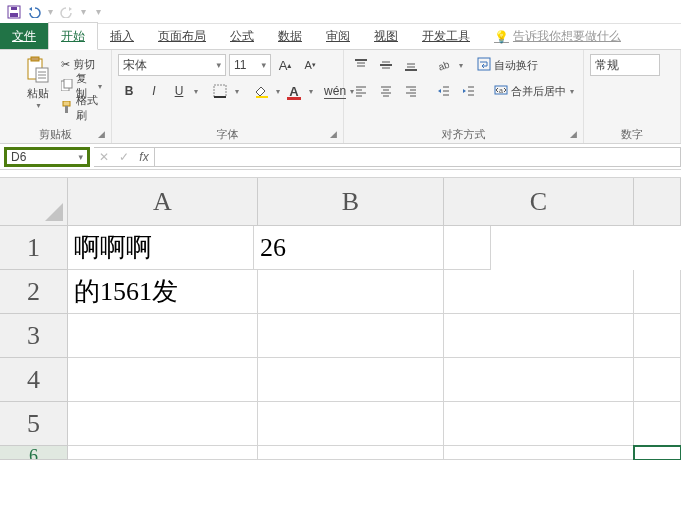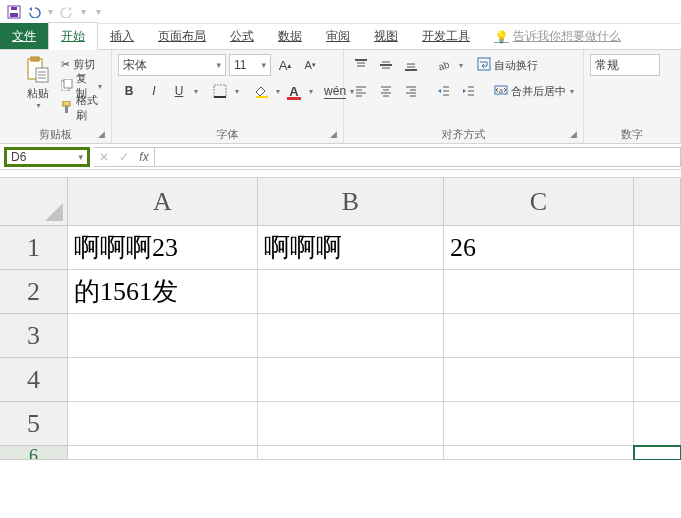--- a/index.html
+++ b/index.html
@@ -342,21 +342,20 @@
   <div class="corner"></div>
   <div class="colheads">
     <div class="colhead colA">A</div>
     <div class="colhead colB">B</div>
     <div class="colhead colC">C</div>
     <div class="colhead colX"></div>
   </div>
 </div>
 <div class="row rh">
   <div class="rowhead rh">1</div>
-  <div class="cell colA rh">啊啊啊23</div>
   <div class="cell colB rh">啊啊啊</div>
   <div class="cell colC rh">26</div>
   <div class="cell colX rh"></div>
 </div>
 <div class="row rh">
   <div class="rowhead rh">2</div>
   <div class="cell colA rh">的1561发</div>
   <div class="cell colB rh"></div>
   <div class="cell colC rh"></div>
   <div class="cell colX rh"></div>

